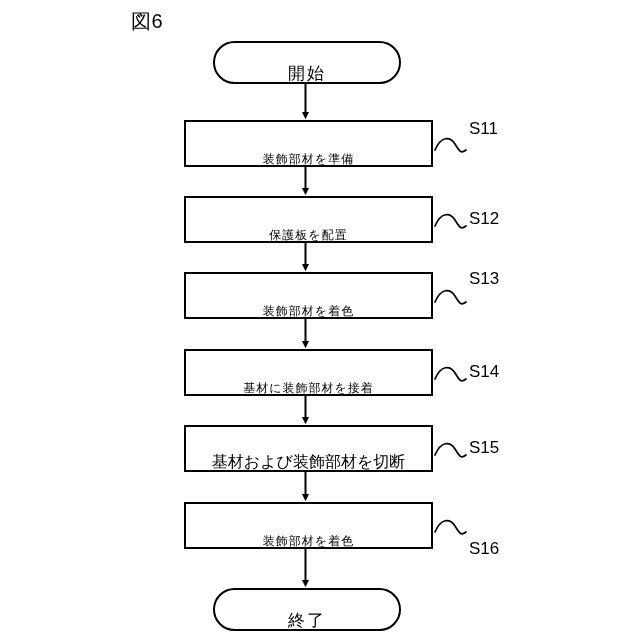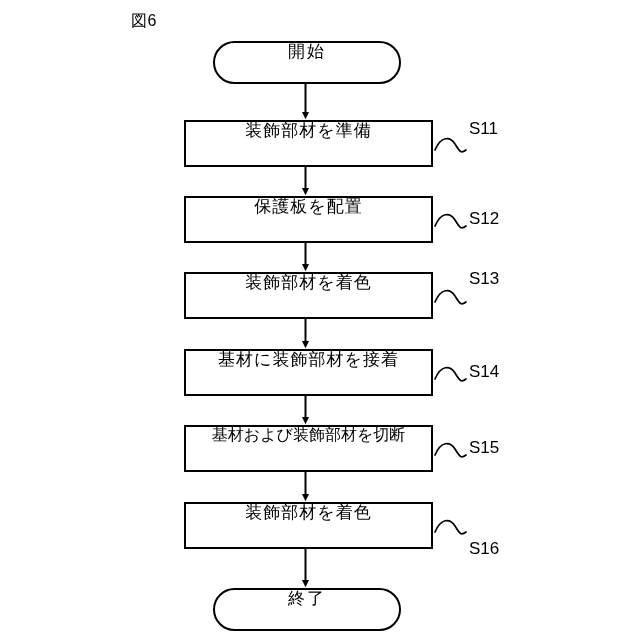--- a/index.html
+++ b/index.html
@@ -22,55 +22,55 @@
     top: 0;
     width: 640px;
     height: 640px;
   }
 
   
   .fig-label {
     position: absolute;
     left: 131px;
     top: 11px;
-    font-size: 16px;
+    font-size: 20px;
     letter-spacing: 0.5px;
     line-height: 20px;
     white-space: nowrap;
   }
 
   
   .node {
     position: absolute;
     box-sizing: border-box;
     background: #ffffff;
     border: 2px solid #000000;
     display: flex;
-    align-items: flex-start;
+    align-items: flex-end;
     justify-content: center;
     text-align: center;
   }
   .terminal {
     left: 213px;
     width: 188px;
     height: 43px;
     border-radius: 22px;
   }
   .terminal .node-label {
     font-size: 17px;
     letter-spacing: 2px;
   }
   .process {
     left: 184px;
     width: 249px;
     height: 47px;
     border-radius: 0;
   }
   .process .node-label {
-    font-size: 17px;
+    font-size: 12px;
     letter-spacing: 1px;
     white-space: nowrap;
   }
   .node-label {
     line-height: 1;
     display: block;
   }
 
   
   .n-start { top: 41px; }

